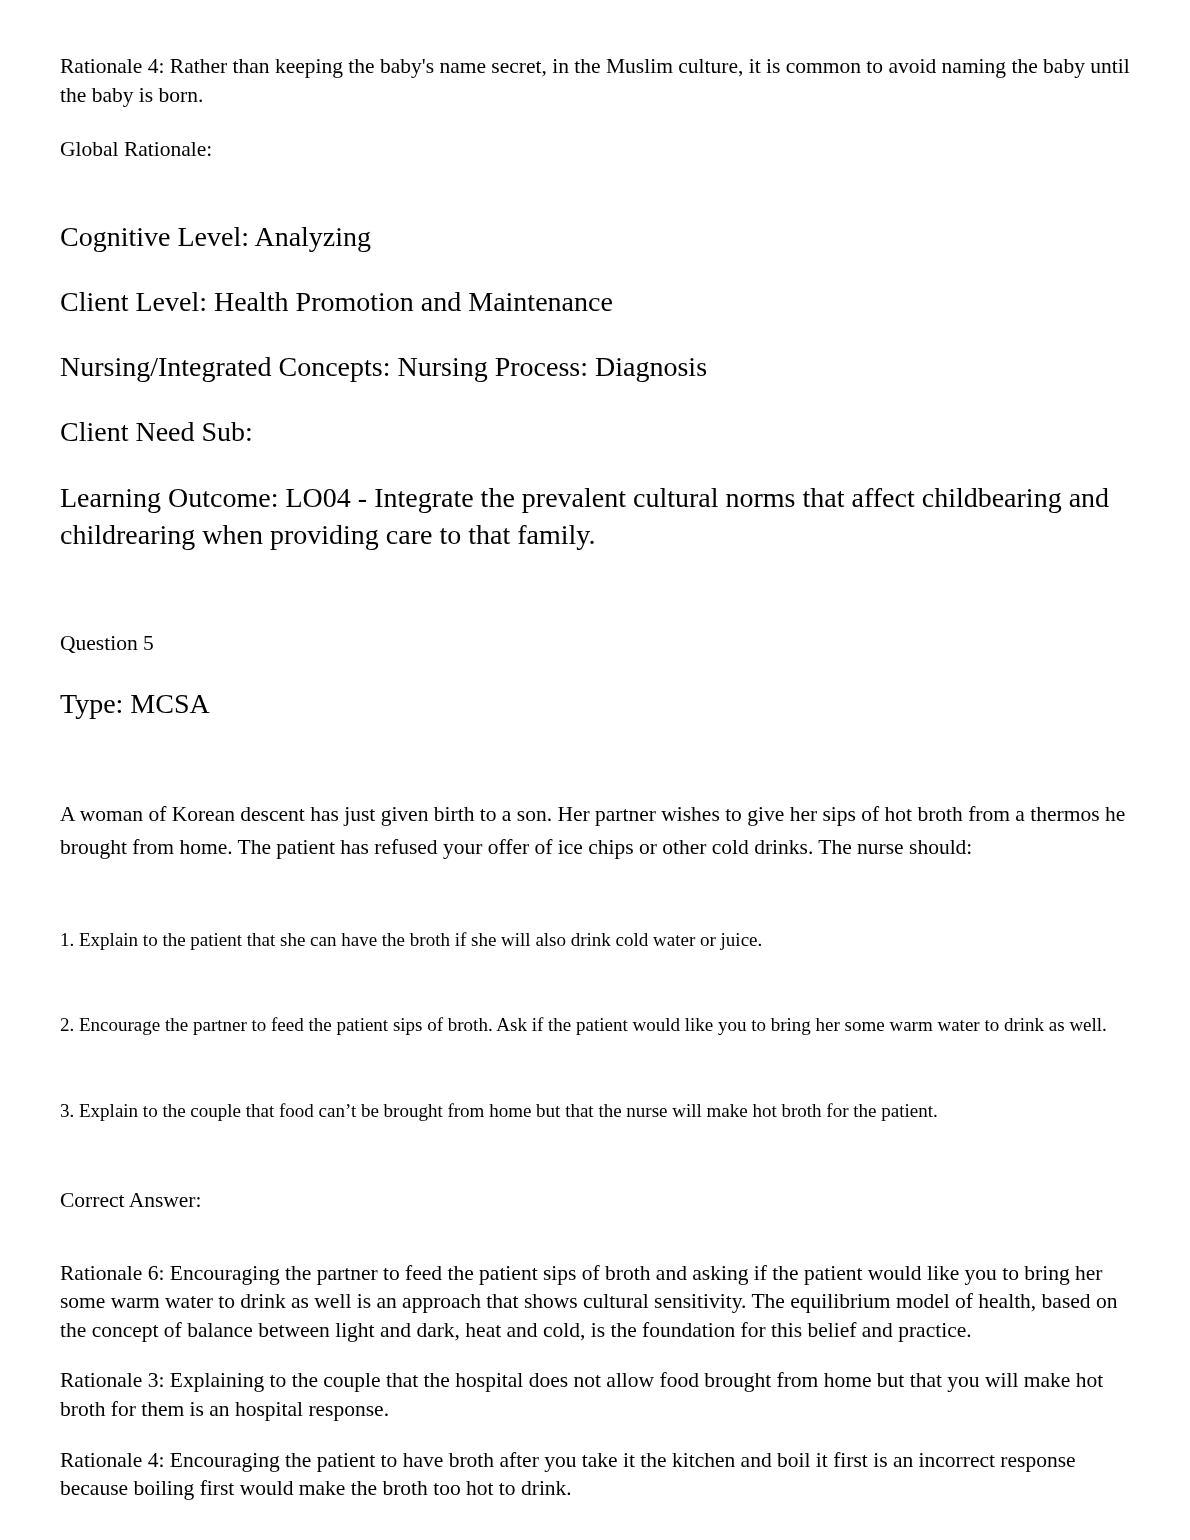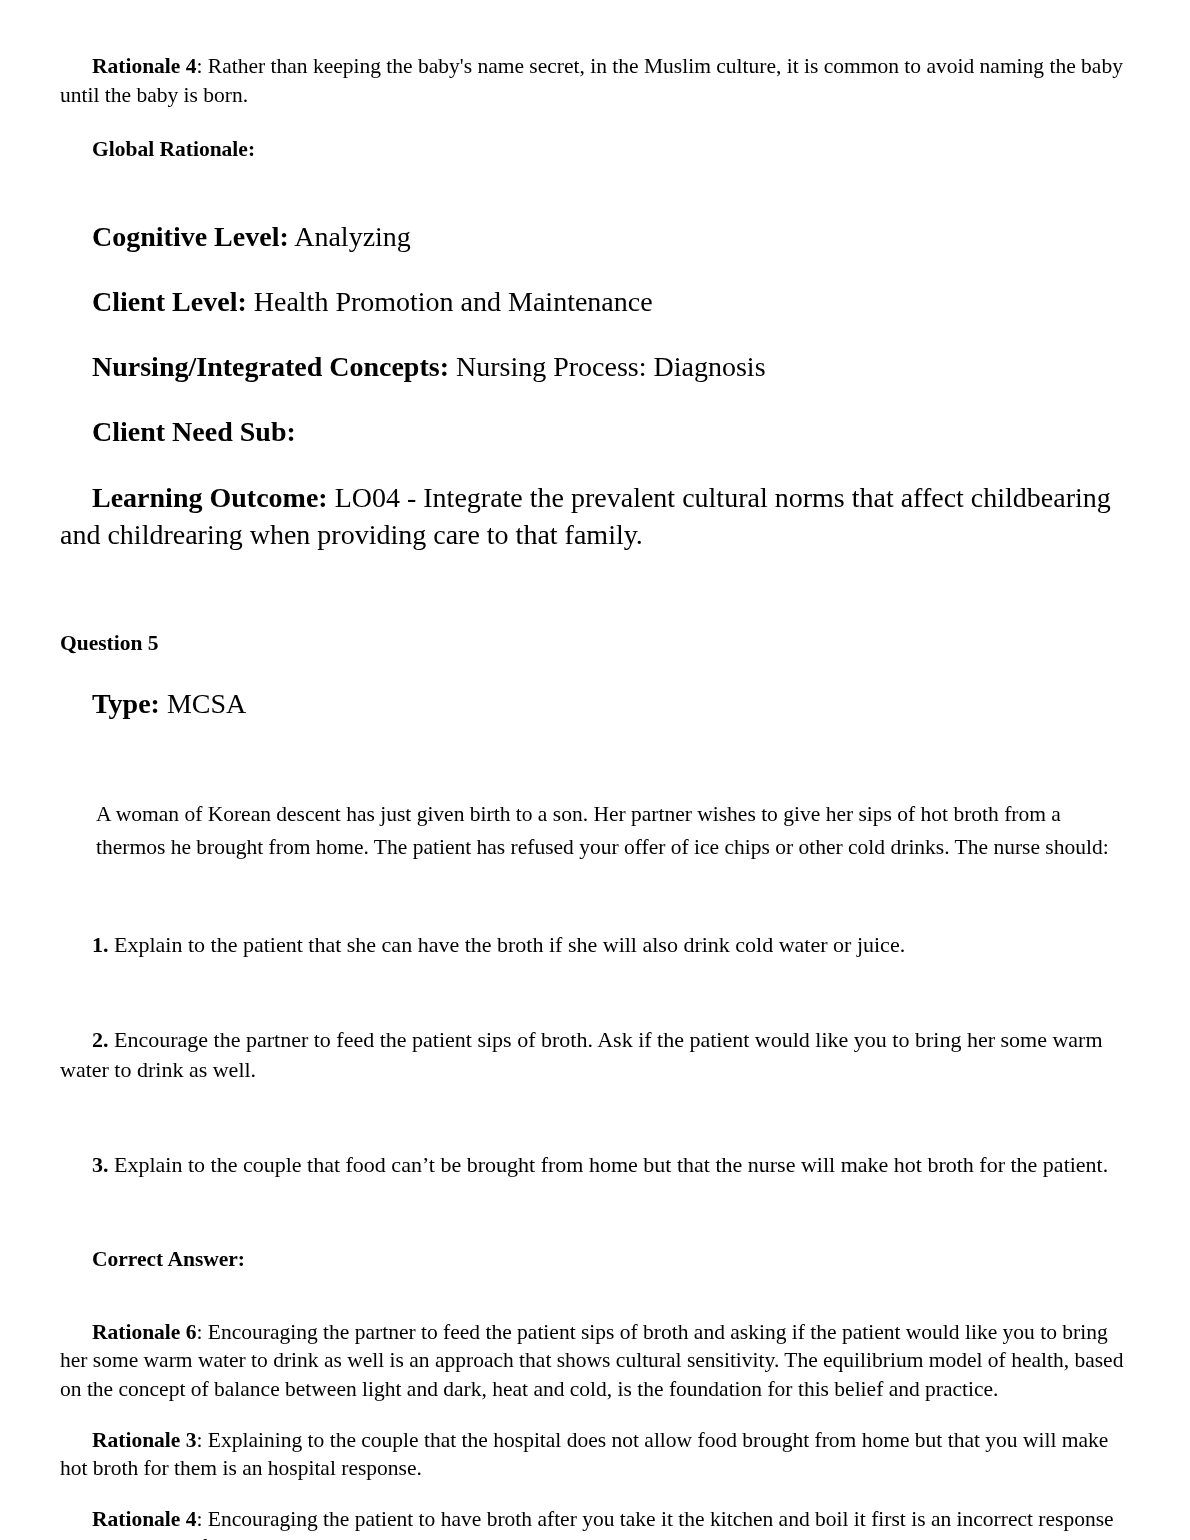--- a/index.html
+++ b/index.html
@@ -20,30 +20,29 @@
     box-sizing: border-box;
     padding: 52px 60px 0 60px;
   }
   .block {
     font-size: 21.5px;
     line-height: 1.33;
     margin: 0 0 0 0;
   }
   .spacer-lg { height: 26px; }
   .spacer-md { height: 22px; }
-  b, .b { font-weight: bold; margin-left: 32px; }
+  b, .b { font-weight: normal; }
   .meta-line { font-size: 28px; line-height: 1.33; }
-  .qhead { font-size: 21.5px; line-height: 1.33; font-weight: bold; }
+  .qhead { font-size: 21.5px; line-height: 1.33; font-weight: normal; }
   .stem {
     font-size: 21.5px;
     line-height: 1.55;
-    margin-left: 36px;
   }
   .option {
-    font-size: 22px;
+    font-size: 19px;
     line-height: 1.33;
   }
 </style>
 </head>
 <body>
 
 <div class="page">
 
   <p class="block">
     <b>Rationale 4</b><span>: Rather than keeping the baby's name secret, in the Muslim culture, it is common to avoid naming the baby until the baby is born.</span>

